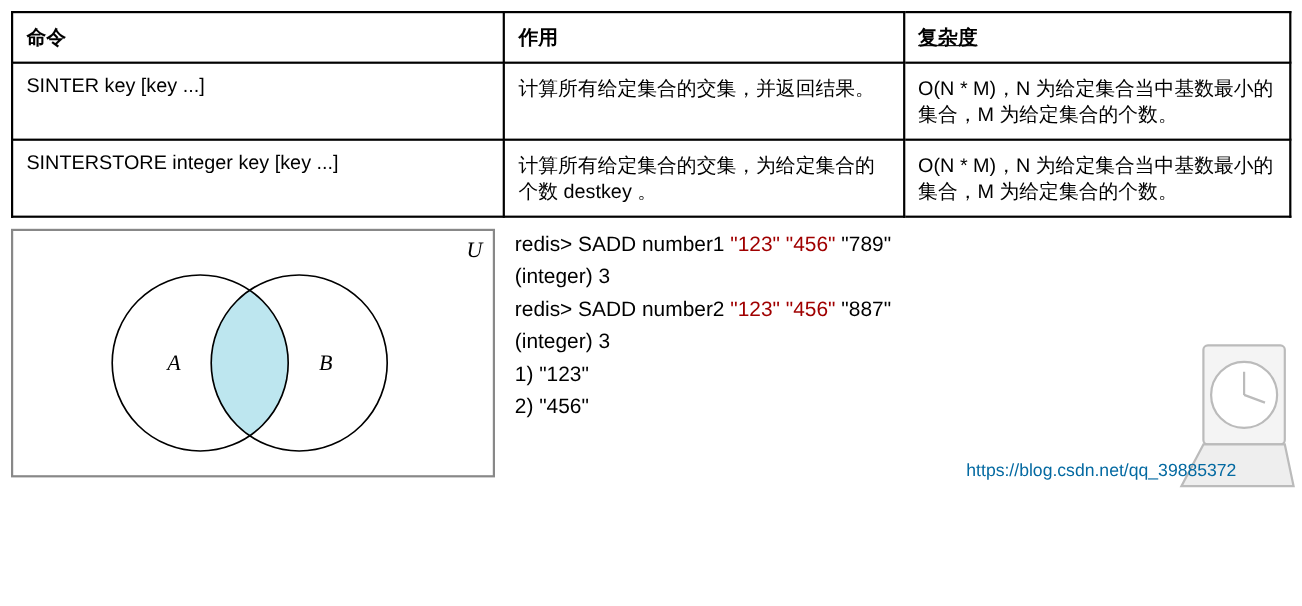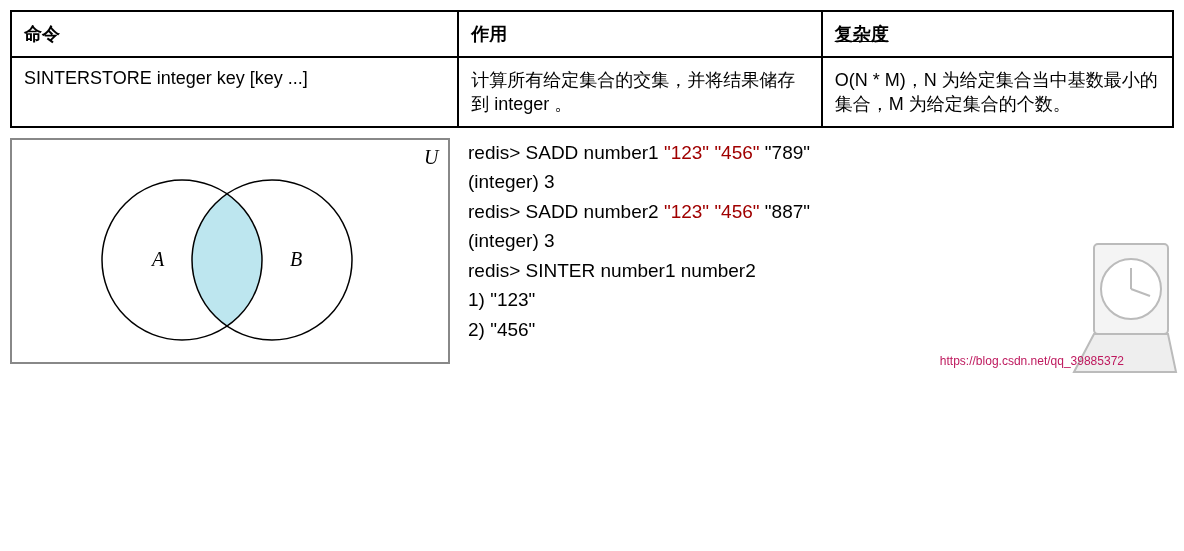--- a/index.html
+++ b/index.html
@@ -44,22 +44,22 @@
   .venn-svg { display:block; }
   .code {
     font-size: 19px;
     line-height: 1.55;
   }
   .code .red { color: #a00000; }
   .watermark {
     position: absolute;
     right: 60px;
     bottom: 6px;
-    font-size: 12px;
-    color: #be185d;
+    font-size: 16px;
+    color: #0369a1;
     font-family: Arial, sans-serif;
     pointer-events: none;
   }
   .clock {
     position: absolute;
     right: 0;
     bottom: 0;
     width: 120px;
     height: 140px;
     pointer-events: none;
@@ -69,22 +69,27 @@
 <body>
 
 <table class="cmd">
   <tbody>
       <tr>
     <th class="col1">命令</th>
     <th class="col2">作用</th>
     <th class="col3">复杂度</th>
   </tr>
   <tr>
+    <td>SINTER key [key ...]</td>
+    <td>计算所有给定集合的交集，并返回结果。</td>
+    <td>O(N * M)，N 为给定集合当中基数最小的集合，M 为给定集合的个数。</td>
+  </tr>
+  <tr>
     <td>SINTERSTORE integer key [key ...]</td>
-    <td>计算所有给定集合的交集，并将结果储存到 integer 。</td>
+    <td>计算所有给定集合的交集，为给定集合的个数 destkey 。</td>
     <td>O(N * M)，N 为给定集合当中基数最小的集合，M 为给定集合的个数。</td>
   </tr>
 </tbody>
   </table>
 
 <div class="lower">
 
   <div class="venn-box">
     <svg class="venn-svg" width="436" height="222" viewBox="0 0 436 222">
       <defs>
@@ -103,21 +108,20 @@
 
   <div class="code">
     <div>
       <span>redis&gt; SADD number1 </span><span class="red">"123" "456"</span><span> "789"</span>
     </div>
     <div>(integer) 3</div>
     <div>
       <span>redis&gt; SADD number2 </span><span class="red">"123" "456"</span><span> "887"</span>
     </div>
     <div>(integer) 3</div>
-    <div>redis&gt; SINTER number1 number2</div>
     <div>1) "123"</div>
     <div>2) "456"</div>
   </div>
 
 </div>
 
 <svg class="clock" viewBox="0 0 120 140">
   <g fill="none" stroke="#bbb" stroke-width="2">
     <rect x="30" y="10" width="74" height="90" rx="4" fill="#f4f4f4"></rect>
     <circle cx="67" cy="55" r="30" fill="#fff"></circle>

